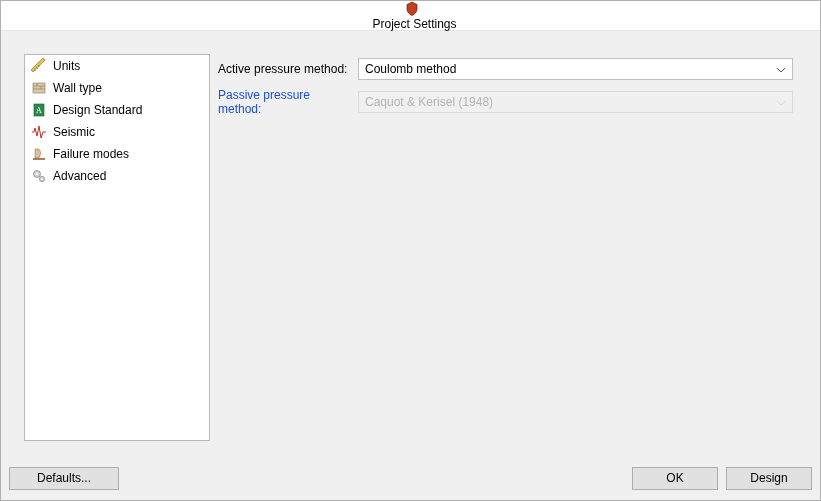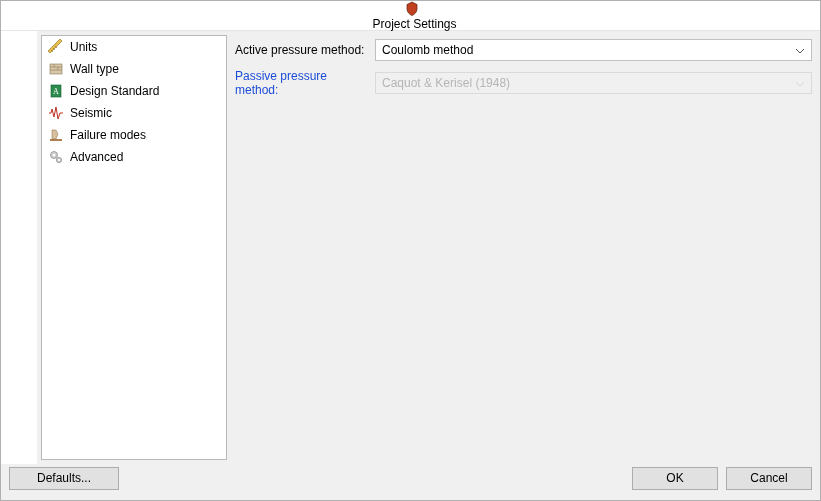--- a/index.html
+++ b/index.html
@@ -41,25 +41,24 @@
   }
   .titlebar .help-btn {
     width: 36px; height: 30px;
     display: flex; align-items: center; justify-content: center;
     font-size: 14px; color: #333;
   }
 
   .body {
     flex: 1;
     display: flex;
-    padding: 4px;
+    padding: 23px;
     gap: 8px;
     background: #f0f0f0;
     min-height: 0;
-    margin-left: 36px;
   }
 
   .sidebar {
     width: 186px;
     border: 1px solid #b8b8b8;
     background: #fff;
     overflow: auto;
   }
   .side-item {
     display: flex; align-items: center;
@@ -262,17 +261,17 @@
 
   <div class="footer">
     <div class="btn defaults">
       <span>Defaults...</span>
     </div>
     <span class="spacer"></span>
     <div class="btn">
       <span>OK</span>
     </div>
     <div class="btn">
-      <span>Cancel</span>
+      <span>Design</span>
     </div>
   </div>
 
 </div>
 
 </body></html>

